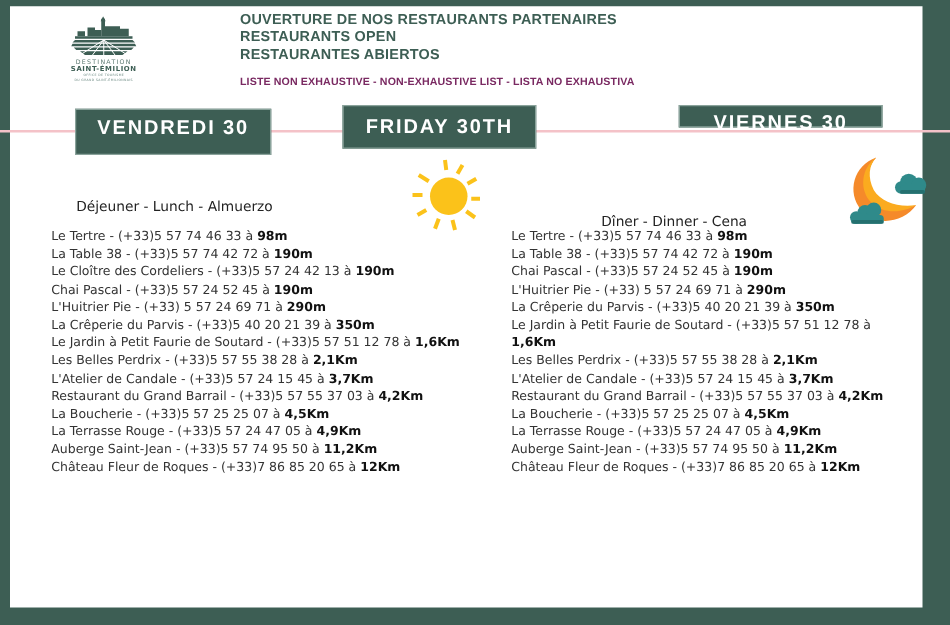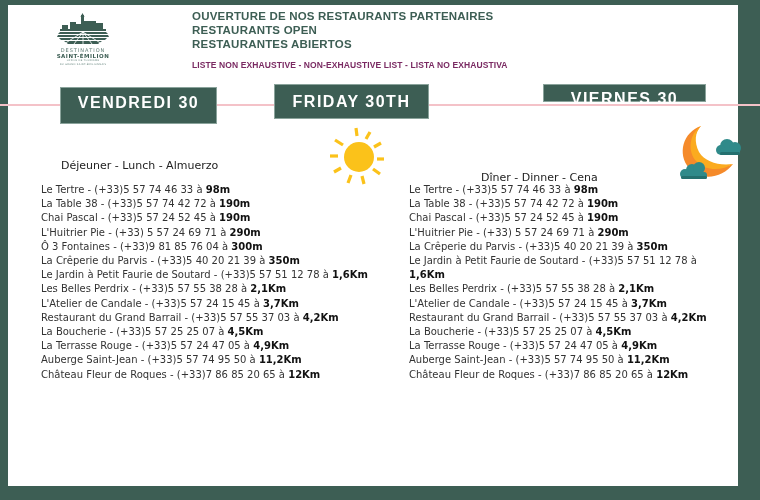--- a/index.html
+++ b/index.html
@@ -116,23 +116,23 @@
     </g>
   </svg>
 </div>
 
 <div class="colhead ch1">Déjeuner - Lunch - Almuerzo</div>
 <div class="colhead ch2">Dîner - Dinner - Cena</div>
 
 <ul class="list list1">
   <li><span>Le Tertre</span> - <span>(+33)5 57 74 46 33</span><span> à </span><b>98m</b></li>
   <li><span>La Table 38</span> - <span>(+33)5 57 74 42 72</span><span> à </span><b>190m</b></li>
+  <li><span>Le Cloître des Cordeliers</span> - <span>(+33)5 57 24 42 13</span><span> à </span><b>190m</b></li>
   <li><span>Chai Pascal</span> - <span>(+33)5 57 24 52 45</span><span> à </span><b>190m</b></li>
   <li><span>L'Huitrier Pie</span> - <span>(+33) 5 57 24 69 71</span><span> à </span><b>290m</b></li>
-  <li><span>Ô 3 Fontaines</span> - <span>(+33)9 81 85 76 04</span><span> à </span><b>300m</b></li>
   <li><span>La Crêperie du Parvis</span> - <span>(+33)5 40 20 21 39</span><span> à </span><b>350m</b></li>
   <li><span>Le Jardin à Petit Faurie de Soutard</span> - <span>(+33)5 57 51 12 78</span><span> à </span><b>1,6Km</b></li>
   <li><span>Les Belles Perdrix</span> - <span>(+33)5 57 55 38 28</span><span> à </span><b>2,1Km</b></li>
   <li><span>L'Atelier de Candale</span> - <span>(+33)5 57 24 15 45</span><span> à </span><b>3,7Km</b></li>
   <li><span>Restaurant du Grand Barrail</span> - <span>(+33)5 57 55 37 03</span><span> à </span><b>4,2Km</b></li>
   <li><span>La Boucherie</span> - <span>(+33)5 57 25 25 07</span><span> à </span><b>4,5Km</b></li>
   <li><span>La Terrasse Rouge</span> - <span>(+33)5 57 24 47 05</span><span> à </span><b>4,9Km</b></li>
   <li><span>Auberge Saint-Jean</span> - <span>(+33)5 57 74 95 50</span><span> à </span><b>11,2Km</b></li>
   <li><span>Château Fleur de Roques</span> - <span>(+33)7 86 85 20 65</span><span> à </span><b>12Km</b></li>
 </ul>

